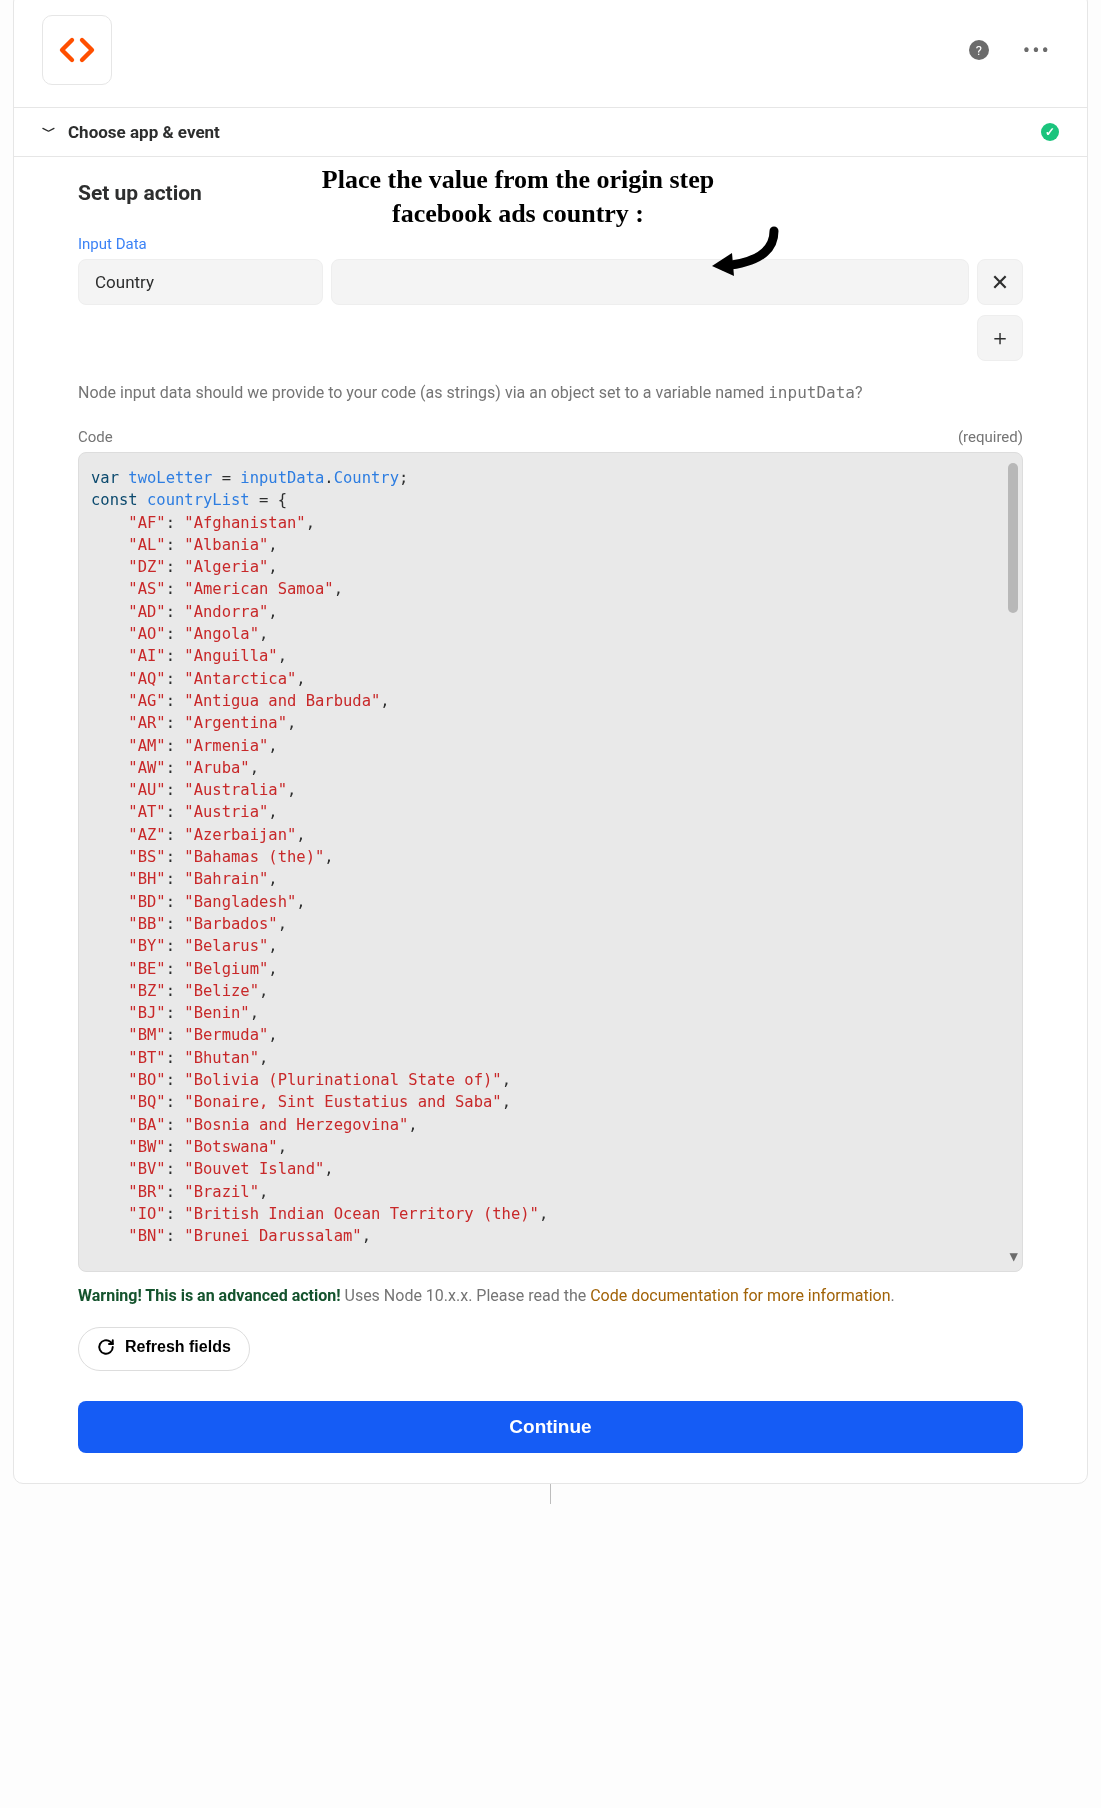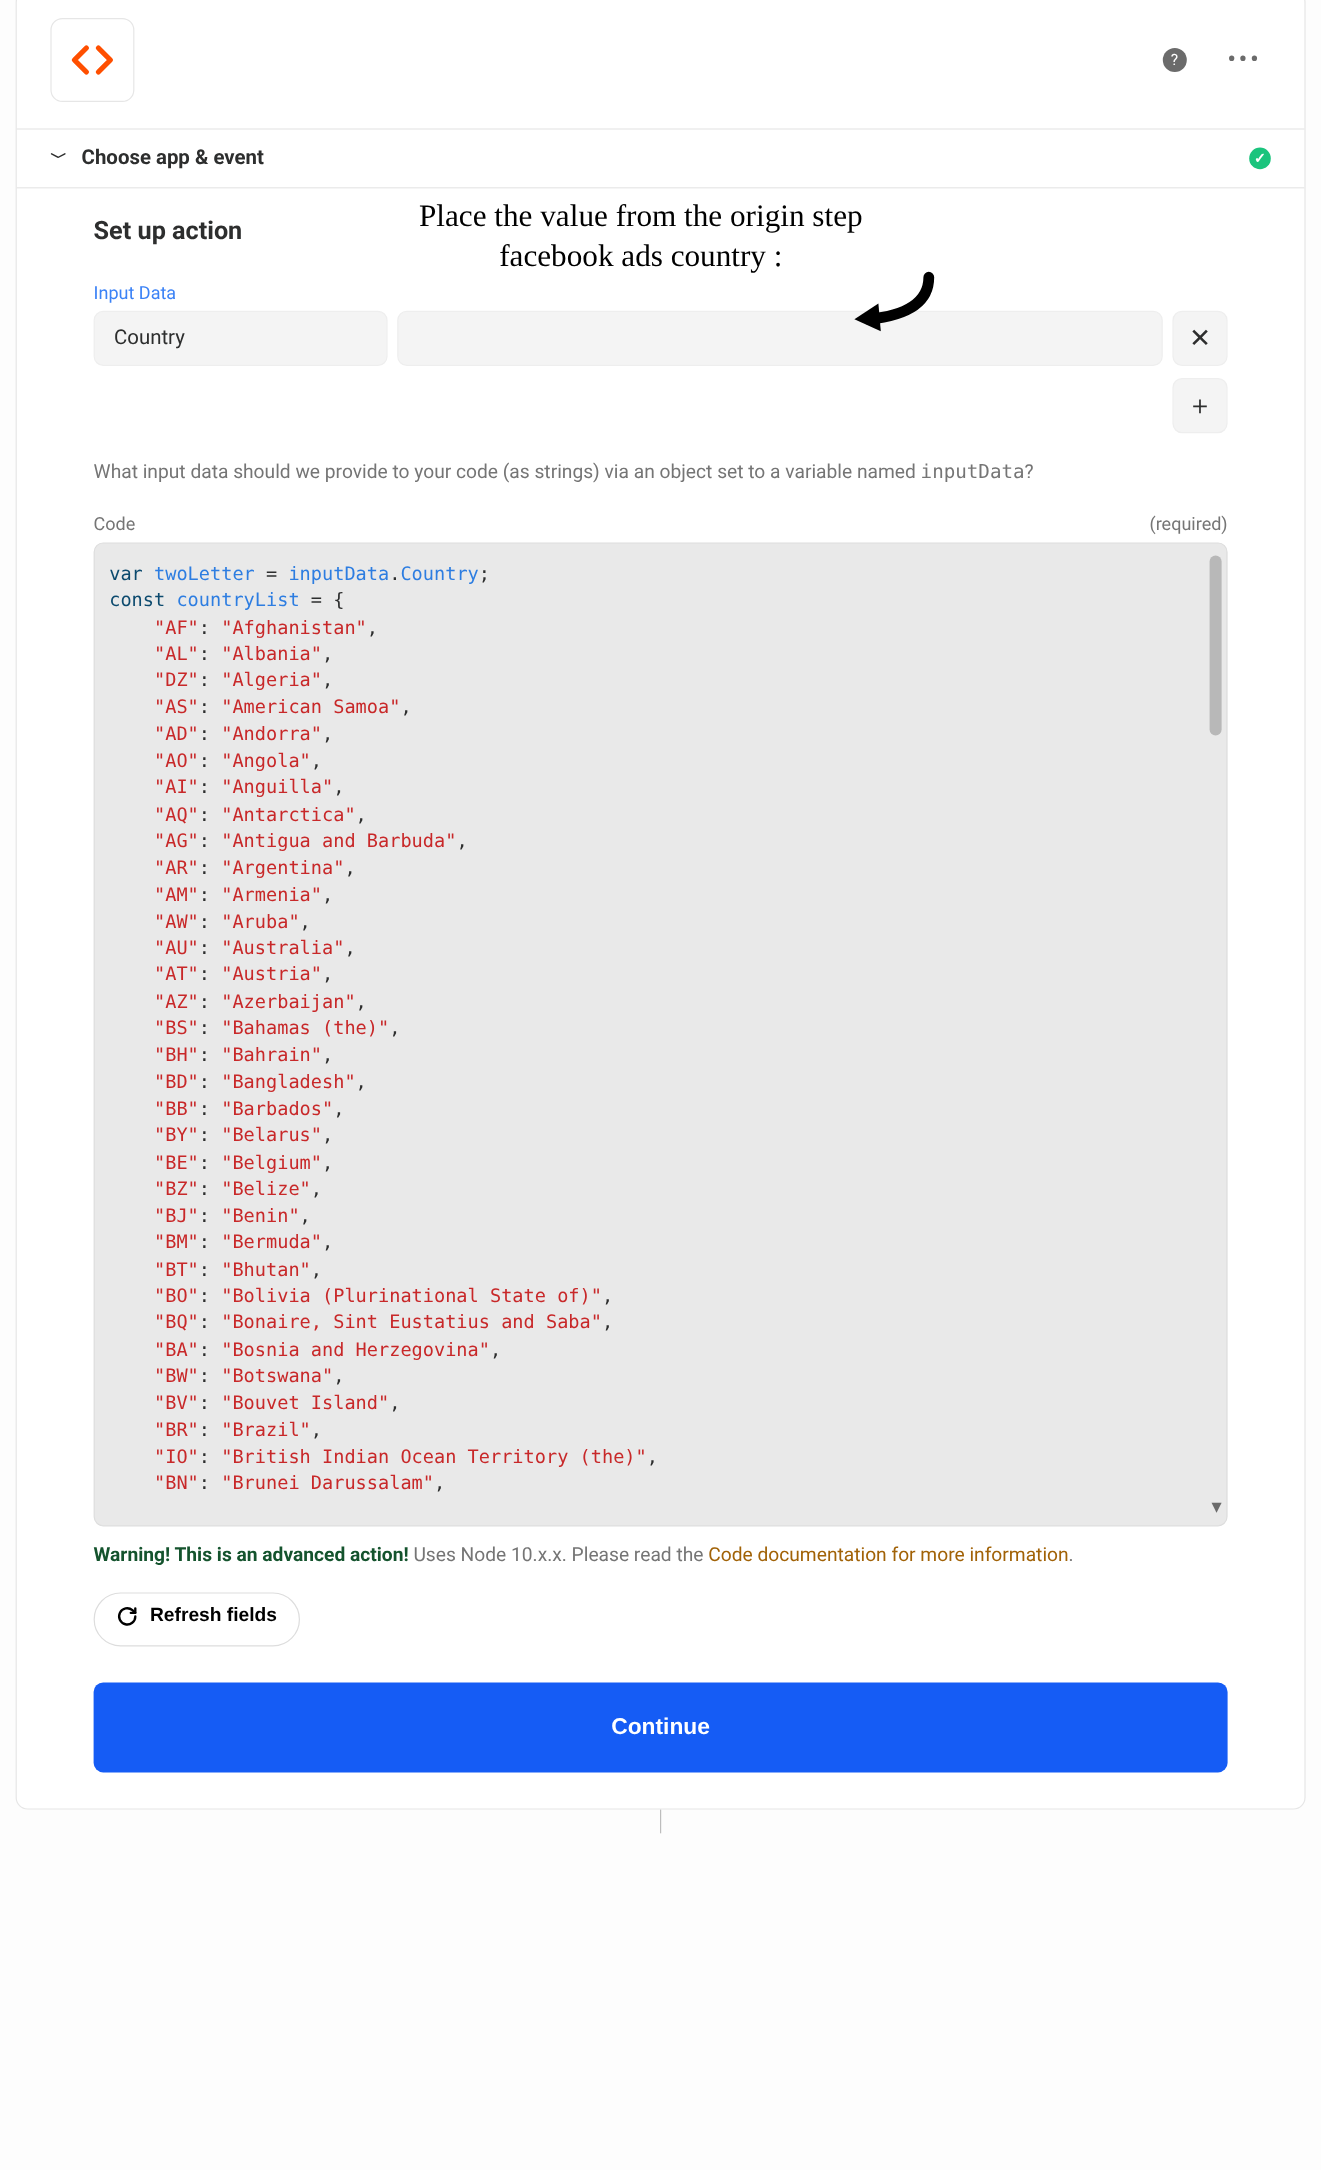--- a/index.html
+++ b/index.html
@@ -37,23 +37,23 @@
   .head-right .more { font-size:22px; letter-spacing:2px; color:#6b6b6b; margin-right:8px;}
   .choose {
     display:flex; align-items:center; padding:14px 28px 14px 28px; border-bottom:1px solid #e6e6e6;
     font-weight:700; font-size:17px; gap:12px;
   }
   .choose .chev { color:#2d2e2e; font-size:14px;}
   .choose .ok { margin-left:auto; width:18px;height:18px;border-radius:50%;background:#1bc47d;color:#fff;font-size:12px;display:flex;align-items:center;justify-content:center;}
   .body { padding: 24px 64px 0 64px; position:relative;}
   .setup-title { font-weight:700; font-size:21px; margin-bottom:30px;}
   .annot {
-    position:absolute; top:6px; left:300px; width:440px;
+    position:absolute; top:6px; left:284px; width:440px;
     font-family: "Comic Sans MS", "Marker Felt", cursive;
-    font-weight:400; font-size:26px; text-align:center; line-height:1.3;
+    font-weight:700; font-size:26px; text-align:center; line-height:1.3;
     color:#000;
   }
   .arrow { position:absolute; top:64px; left:690px; }
   .label { color:#3b82f6; font-size:15px; margin-bottom:6px;}
   .row1 { display:flex; gap:8px; align-items:center; margin-bottom:10px;}
   .input-pill {
     background:#f4f4f4; border:1px solid #eee; border-radius:8px;
     height:46px; display:flex; align-items:center; padding:0 16px; font-size:17px;
   }
   .pill-key { width:245px; flex:none;}
@@ -84,21 +84,21 @@
   .tok-op { color:#2d2e2e; }         
   .tok-punc { color:#2d2e2e; }
   .warn { font-size:16px; color:#757575; margin-top:14px;}
   .warn b { color:#14532d;}
   .warn a { color:#a16207; text-decoration:none;}
   .refresh {
     margin-top:22px; display:inline-flex; gap:10px;
     background:#fff;border:1px solid #ddd;border-radius:24px;padding:10px 18px;font-weight:700;font-size:16px;
   }
   .continue {
-    margin-top:30px; width:100%; height:75px; background:#155cf5; color:#fff; border:none;
+    margin-top:30px; width:100%; height:52px; background:#155cf5; color:#fff; border:none;
     border-radius:8px; font-weight:700; font-size:19px;
   }
   .tail { width:1px;height:20px;background:#bdbdbd; margin:0 auto;}
 </style>
 </head>
 <body>
 
 <div class="top-chevron">▼</div>
 
 <div class="card">
@@ -144,21 +144,21 @@
         <span>✕</span>
       </div>
     </div>
     <div class="addrow">
       <div class="icon-btn">
         <span>＋</span>
       </div>
     </div>
 
     <div class="hint">
-      <span>What input data should we provide to your code (as strings) via an object set to a variable named </span><code>inputData</code><span>?</span>
+      <span>Node input data should we provide to your code (as strings) via an object set to a variable named </span><code>inputData</code><span>?</span>
     </div>
 
     <div class="code-row">
       <span>Code</span>
       <span>(required)</span>
     </div>
 
     <div class="editor" id="editor"><div style="white-space: pre;"><span class="tok-kw">var</span> <span class="tok-ident">twoLetter</span><span class="tok-op"> = </span><span class="tok-ident">inputData</span><span class="tok-dot">.</span><span class="tok-prop">Country</span><span class="tok-punc">;</span>
 <span class="tok-kw">const</span> <span class="tok-ident">countryList</span><span class="tok-op"> = {</span>
     <span class="tok-str">"AF"</span><span class="tok-punc">:</span> <span class="tok-str">"Afghanistan"</span><span class="tok-punc">,</span>

